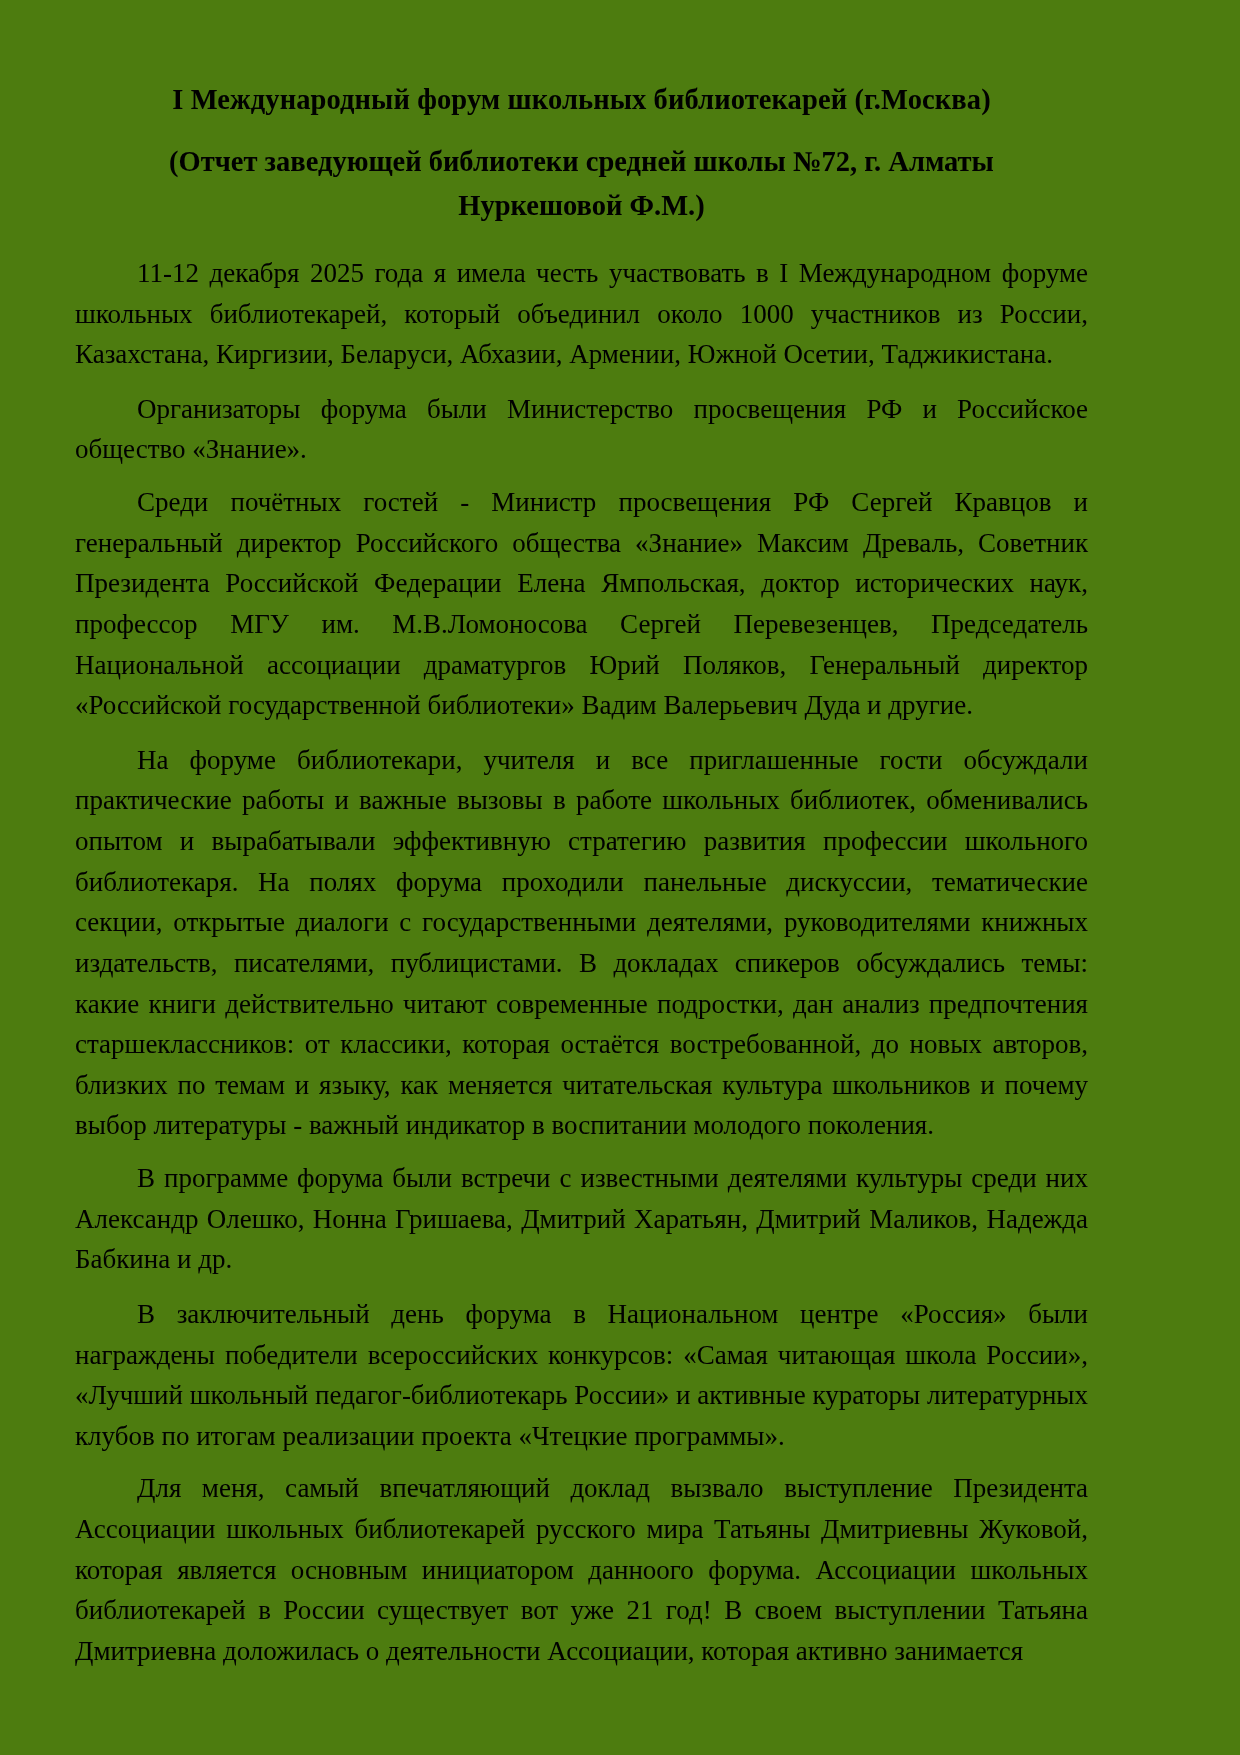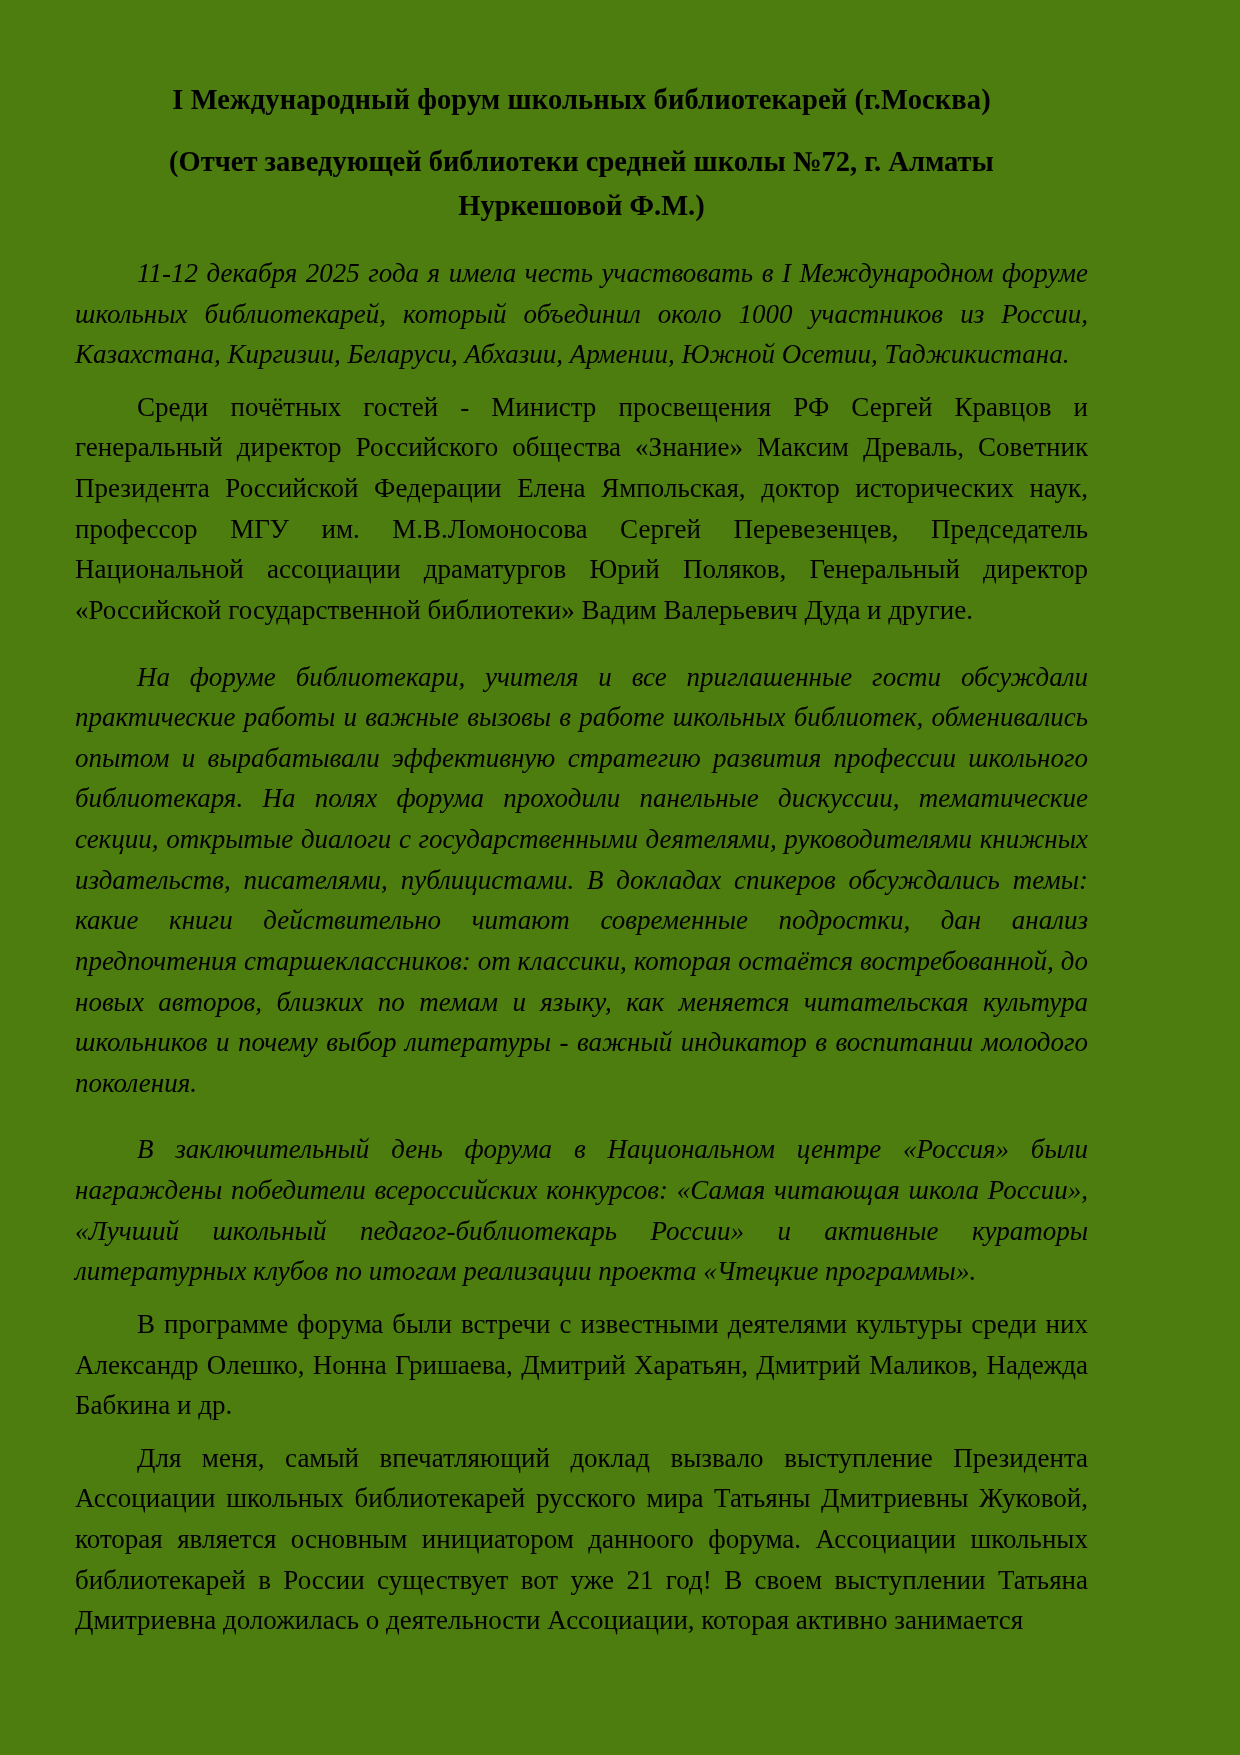--- a/index.html
+++ b/index.html
@@ -45,45 +45,45 @@
     font-size: 27px;
     line-height: 1.505;
     text-align: justify;
     text-justify: inter-word;
     margin: 0;
     text-indent: 62px;
     -webkit-hyphens: none;
     hyphens: none;
   }
   p.para.spaced-before {
-    margin-top: 26px;
-    font-style: italic;
+    margin-top: 14px;
   }
   p.para.tight {
     margin-top: 12px;
   }
 </style>
 </head>
 <body>
 
 <div class="page">
 
   <h1 class="doc-title">I Международный  форум  школьных библиотекарей (г.Москва)</h1>
 
   <h2 class="doc-subtitle">(Отчет заведующей библиотеки средней школы №72,  г. Алматы Нуркешовой  Ф.М.)</h2>
 
   <div class="body-block">
 
     <p class="para spaced-before">11-12 декабря 2025 года я имела честь участвовать в I Международном  форуме школьных библиотекарей, который объединил около 1000 участников из России, Казахстана, Киргизии, Беларуси, Абхазии, Армении, Южной Осетии,  Таджикистана.</p>
 
+    <p class="para spaced-before">Организаторы форума были Министерство просвещения РФ и Российское общество «Знание».</p>
 
     <p class="para tight">Среди почётных гостей - Министр просвещения РФ Сергей Кравцов и генеральный директор Российского общества «Знание» Максим Древаль, Советник Президента Российской Федерации Елена Ямпольская, доктор исторических наук, профессор МГУ им.  М.В.Ломоносова     Сергей Перевезенцев, Председатель Национальной ассоциации драматургов Юрий Поляков,    Генеральный директор «Российской государственной библиотеки» Вадим Валерьевич Дуда и другие.</p>
 
     <p class="para spaced-before">На форуме библиотекари,   учителя   и все приглашенные гости  обсуждали практические работы и важные вызовы в работе школьных библиотек, обменивались опытом и вырабатывали эффективную стратегию развития профессии школьного библиотекаря. На полях форума проходили панельные дискуссии, тематические секции, открытые диалоги с государственными деятелями, руководителями книжных издательств, писателями, публицистами. В докладах спикеров   обсуждались темы: какие  книги действительно читают современные подростки, дан анализ предпочтения старшеклассников: от классики, которая остаётся востребованной, до новых авторов, близких по темам и языку, как меняется читательская культура школьников и почему выбор литературы - важный индикатор в воспитании молодого  поколения.</p>
 
+    <p class="para tight">В программе форума были  встречи с известными деятелями культуры  среди них Александр Олешко, Нонна Гришаева, Дмитрий Харатьян, Дмитрий Маликов, Надежда Бабкина и др.</p>
+
     <p class="para spaced-before">В заключительный день форума   в Национальном центре «Россия» были награждены победители  всероссийских конкурсов: «Самая читающая школа России», «Лучший     школьный     педагог-библиотекарь     России»     и     активные     кураторы литературных клубов по итогам реализации проекта «Чтецкие программы».</p>
-
-    <p class="para tight">В программе форума были  встречи с известными деятелями культуры  среди них Александр Олешко, Нонна Гришаева, Дмитрий Харатьян, Дмитрий Маликов, Надежда Бабкина и др.</p>
 
     <p class="para tight">Для меня,   самый впечатляющий доклад вызвало   выступление Президента Ассоциации школьных библиотекарей русского мира  Татьяны Дмитриевны Жуковой, которая является основным  инициатором данноого форума. Ассоциации школьных библиотекарей в России   существует вот уже 21 год! В своем выступлении Татьяна Дмитриевна доложилась о деятельности Ассоциации, которая   активно занимается</p>
 
   </div>
 </div>
 
 </body></html>

